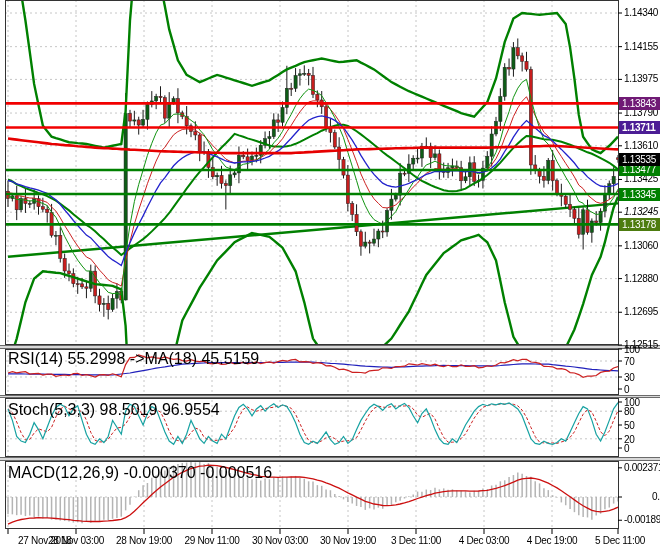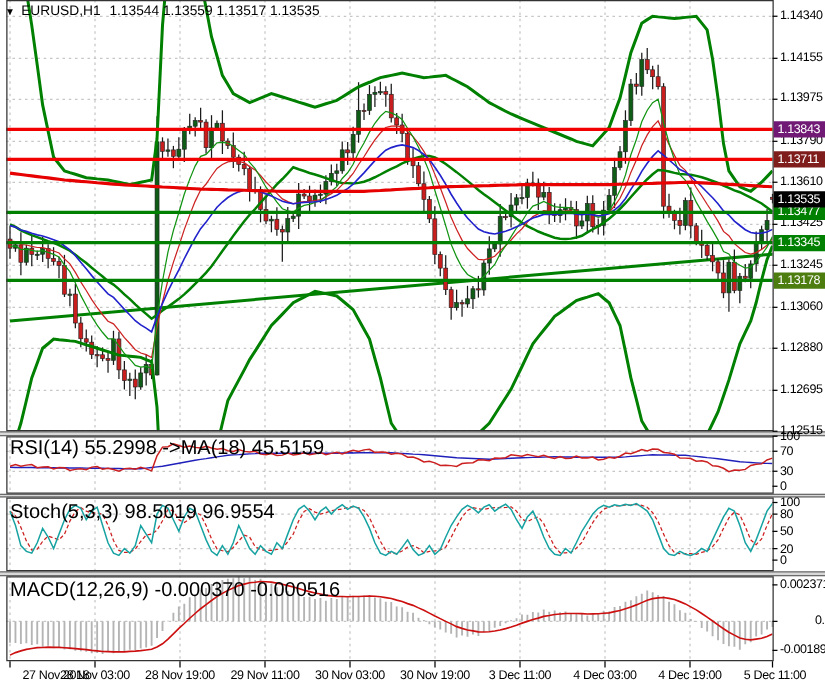--- a/index.html
+++ b/index.html
@@ -569,54 +569,51 @@
         <line x1="212" y1="529" x2="212" y2="534" stroke="#000" stroke-width="1"></line>
         <line x1="280" y1="529" x2="280" y2="534" stroke="#000" stroke-width="1"></line>
         <line x1="348" y1="529" x2="348" y2="534" stroke="#000" stroke-width="1"></line>
         <line x1="416" y1="529" x2="416" y2="534" stroke="#000" stroke-width="1"></line>
         <line x1="484" y1="529" x2="484" y2="534" stroke="#000" stroke-width="1"></line>
         <line x1="552" y1="529" x2="552" y2="534" stroke="#000" stroke-width="1"></line>
         <line x1="618" y1="529" x2="618" y2="534" stroke="#000" stroke-width="1"></line>
       </g>
     </svg>
 
-  <div class="title-row">
-    <span class="tri">▼</span><span class="sym">EURUSD,H1</span><span>1.13544 1.13559 1.13517 1.13535</span>
-  </div>
 
   <div class="panel-label" style="top:350px">RSI(14) 55.2998 -&gt;MA(18) 45.5159</div>
   <div class="panel-label" style="top:401px">Stoch(5,3,3) 98.5019 96.9554</div>
   <div class="panel-label" style="top:464px">MACD(12,26,9) -0.000370 -0.000516</div>
 
   <div id="priceAxis">
       <div class="axis-label" style="top: 7px;">1.14340</div>
       <div class="axis-label" style="top: 40.6552px;">1.14155</div>
       <div class="axis-label" style="top: 73.4008px;">1.13975</div>
       <div class="axis-label" style="top: 107.056px;">1.13790</div>
       <div class="axis-label" style="top: 139.802px;">1.13610</div>
       <div class="axis-label" style="top: 173.457px;">1.13425</div>
-      <div class="axis-label" style="top: 206.202px;">1.13245</div>
+      <div class="axis-label" style="top: 206.202px; font-style: italic;">1.13245</div>
       <div class="axis-label" style="top: 239.858px;">1.13060</div>
       <div class="axis-label" style="top: 272.603px;">1.12880</div>
       <div class="axis-label" style="top: 306.258px;">1.12695</div>
       <div class="axis-label" style="top: 339.004px;">1.12515</div>
       <div class="axis-label" style="top: 344px;">100</div>
       <div class="axis-label" style="top: 356px;">70</div>
       <div class="axis-label" style="top: 372px;">30</div>
       <div class="axis-label" style="top: 384px;">0</div>
       <div class="axis-label" style="top: 397px;">100</div>
       <div class="axis-label" style="top: 406.2px;">80</div>
       <div class="axis-label" style="top: 420px;">50</div>
       <div class="axis-label" style="top: 433.8px;">20</div>
       <div class="axis-label" style="top: 443px;">0</div>
       <div class="axis-label" style="top: 461.837px;">0.002371</div>
       <div class="axis-label" style="top: 491px; padding-left: 28px;">0.00</div>
       <div class="axis-label" style="top: 514.247px;">-0.00189</div>
       <div class="tag" style="top: 97px; background: #701a75;">1.13843</div>
-      <div class="tag" style="top: 121px; background: #7f1d1d;">1.13711</div>
+      <div class="tag" style="top: 121px; background: #4c1d95; font-weight: bold;">1.13711</div>
       <div class="tag" style="top: 163px; background: rgb(0, 128, 0);">1.13477</div>
       <div class="tag" style="top: 188px; background: rgb(0, 128, 0);">1.13345</div>
       <div class="tag" style="top: 218px; background: #4d7c0f;">1.13178</div>
       <div class="tag" style="top: 153px; background: rgb(0, 0, 0);">1.13535</div>
     </div>
   <div id="timeAxis">
       <div class="time-label" style="left: 18px;">27 Nov 2018</div>
       <div class="time-label" style="left: 76px; transform: translateX(-50%);">28 Nov 03:00</div>
       <div class="time-label" style="left: 144px; transform: translateX(-50%);">28 Nov 19:00</div>
       <div class="time-label" style="left: 212px; transform: translateX(-50%);">29 Nov 11:00</div>

